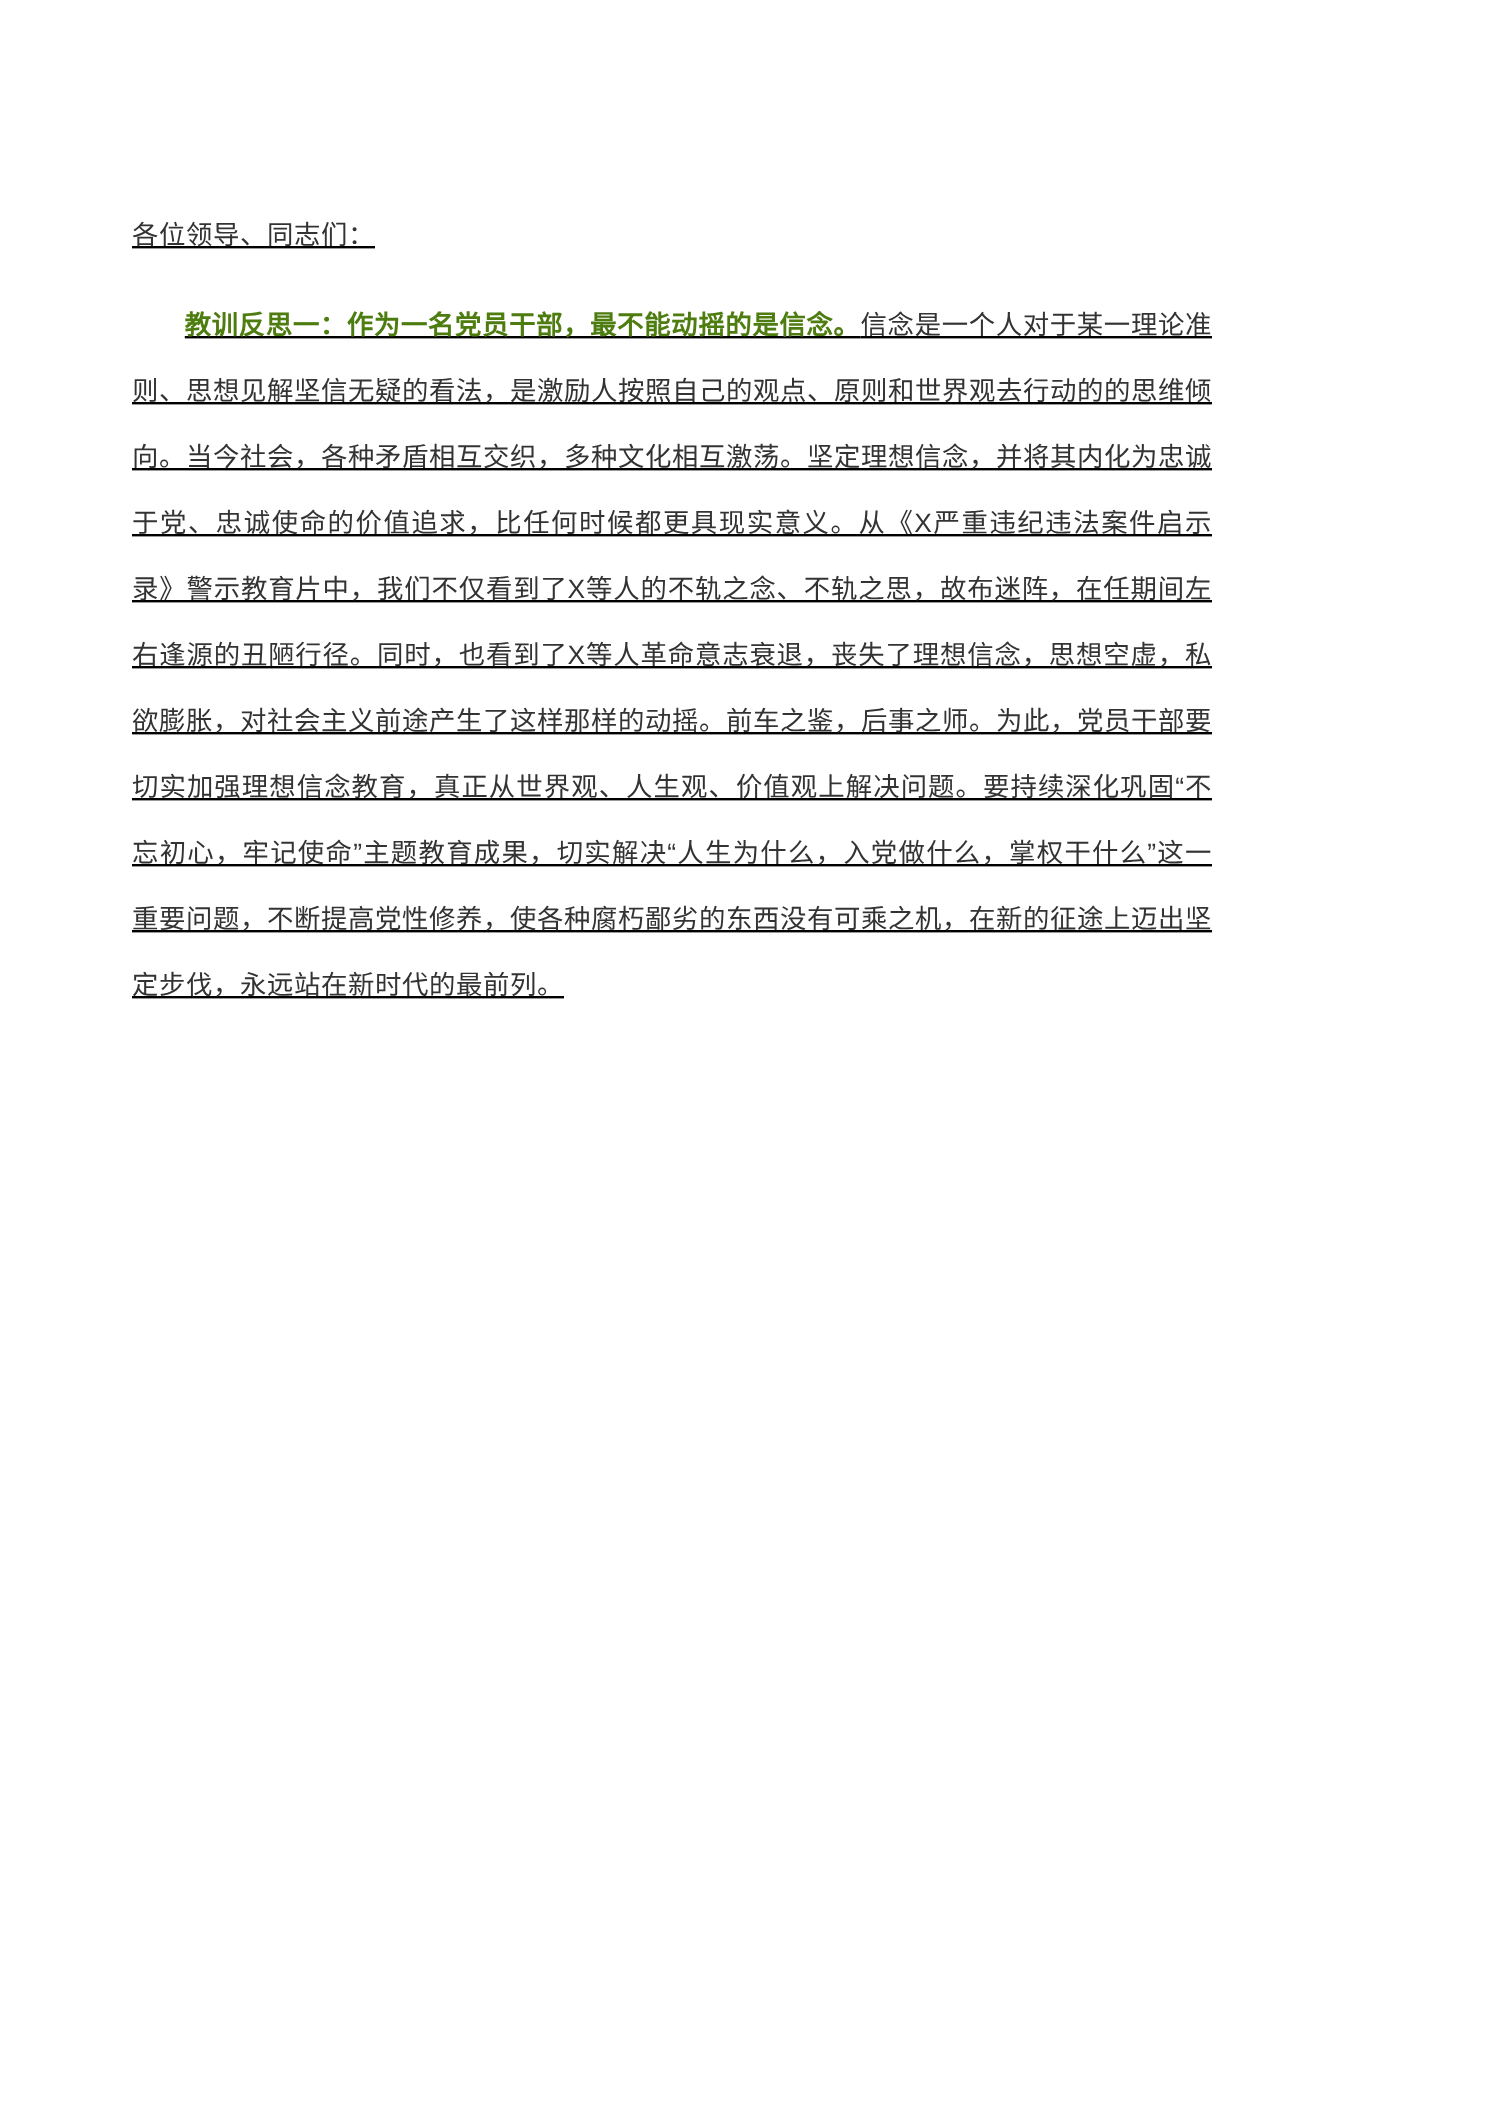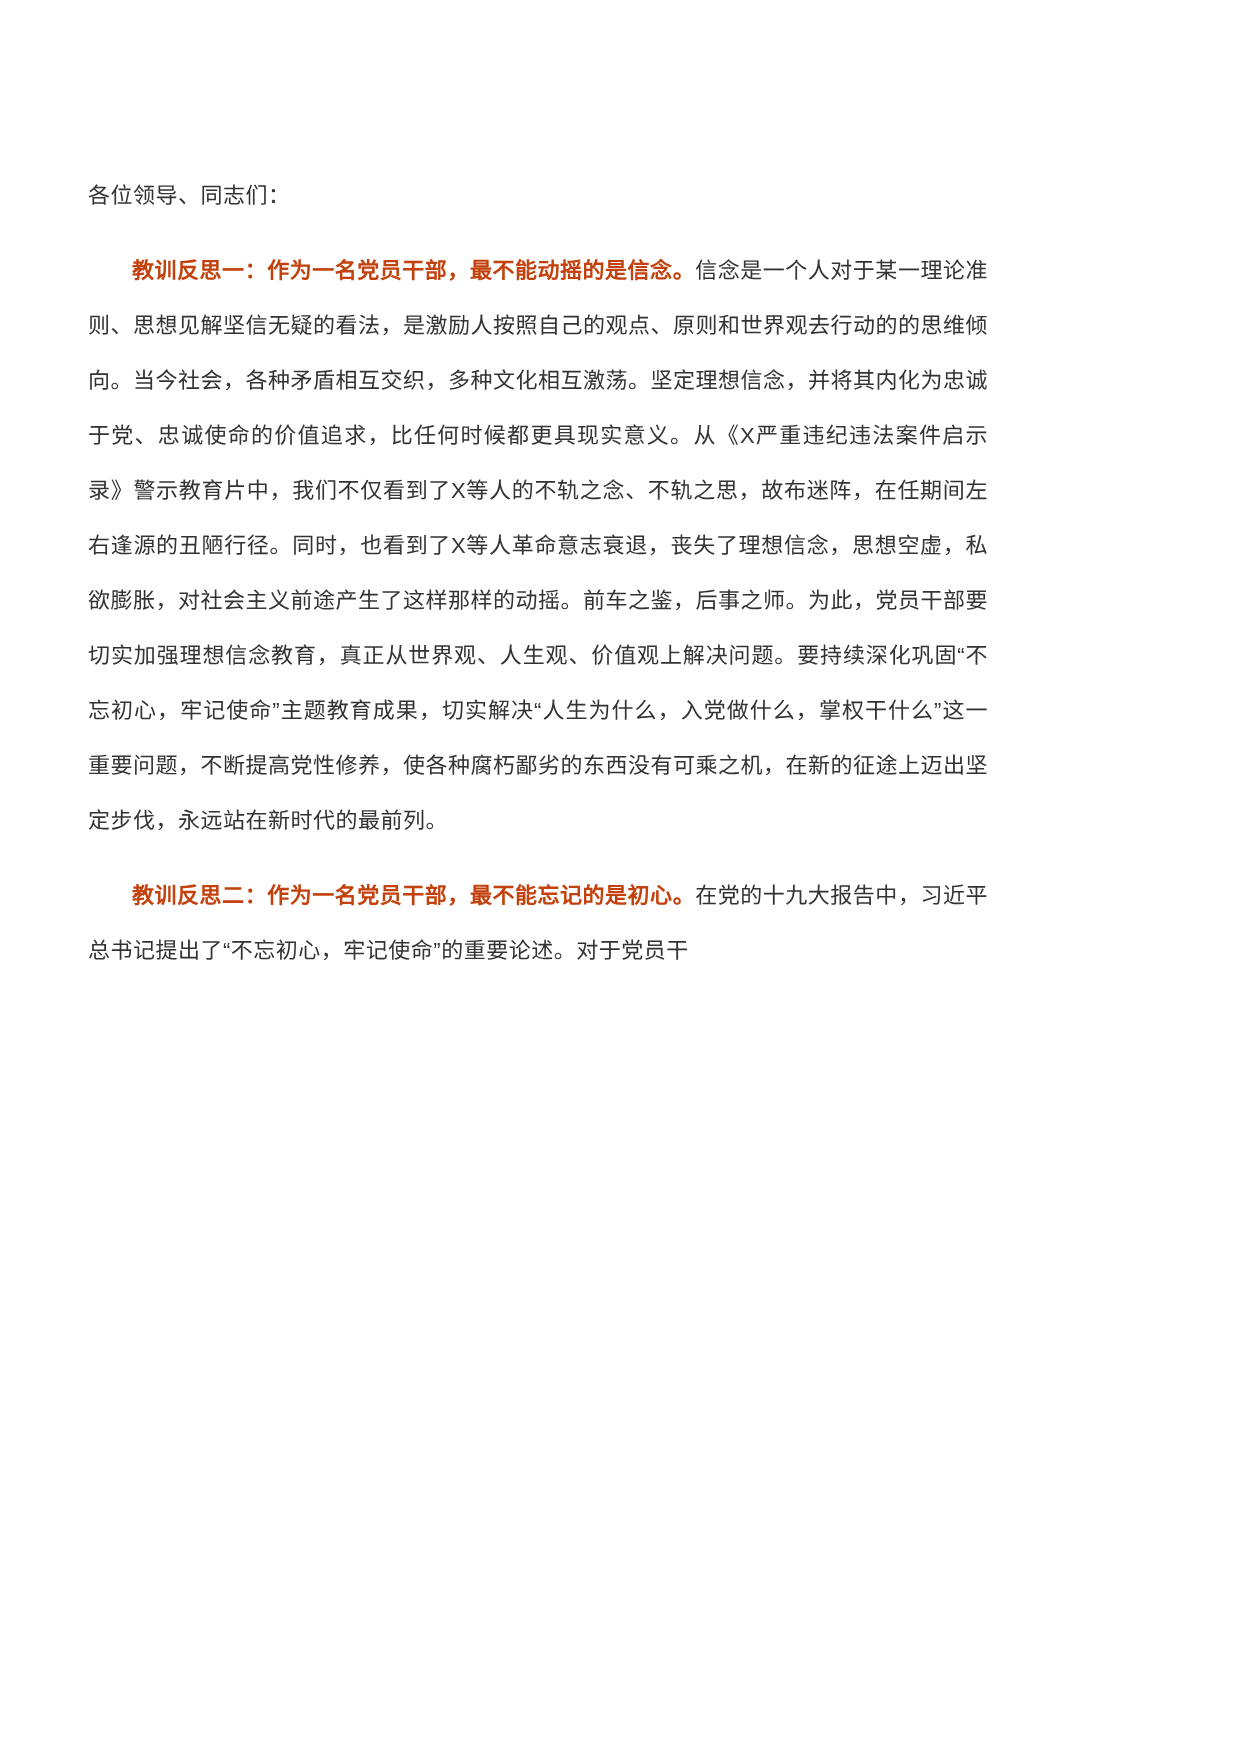--- a/index.html
+++ b/index.html
@@ -8,40 +8,41 @@
     background: #fbfbfb;
     font-family: "Liberation Sans", "DejaVu Sans", sans-serif;
   }
   .page {
     position: relative;
     width: 1240px;
     height: 1754px;
     margin: 0 auto;
     background: #ffffff;
     box-sizing: border-box;
-    padding: 168px 170px 120px 88px;
+    padding: 168px 170px 120px 110px;
     overflow: hidden;
+    text-decoration: underline;
   }
   .doc-body {
     width: 900px;
     color: #333333;
     font-size: 22px;
     line-height: 55px;
     text-align: justify;
     letter-spacing: 0.5px;
   }
   .para {
     margin: 0 0 20px 0;
   }
   .para.indent {
     text-indent: 2em;
   }
   .para .lead {
     font-weight: bold;
-    color: #c2410c;
+    color: #4d7c0f;
     margin-top: 23px;
   }
   .para .body-text {
     font-weight: normal;
   }
 </style>
 </head>
 <body>
 
 <div class="page">
@@ -49,18 +50,15 @@
 
     <p class="para">
       <span class="body-text">各位领导、同志们：</span>
     </p>
 
 
     <p class="para indent">
       <span class="lead">教训反思一：作为一名党员干部，最不能动摇的是信念。</span><span class="body-text">信念是一个人对于某一理论准则、思想见解坚信无疑的看法，是激励人按照自己的观点、原则和世界观去行动的的思维倾向。当今社会，各种矛盾相互交织，多种文化相互激荡。坚定理想信念，并将其内化为忠诚于党、忠诚使命的价值追求，比任何时候都更具现实意义。从《X严重违纪违法案件启示录》警示教育片中，我们不仅看到了X等人的不轨之念、不轨之思，故布迷阵，在任期间左右逢源的丑陋行径。同时，也看到了X等人革命意志衰退，丧失了理想信念，思想空虚，私欲膨胀，对社会主义前途产生了这样那样的动摇。前车之鉴，后事之师。为此，党员干部要切实加强理想信念教育，真正从世界观、人生观、价值观上解决问题。要持续深化巩固“不忘初心，牢记使命”主题教育成果，切实解决“人生为什么，入党做什么，掌权干什么”这一重要问题，不断提高党性修养，使各种腐朽鄙劣的东西没有可乘之机，在新的征途上迈出坚定步伐，永远站在新时代的最前列。</span>
     </p>
 
-    <p class="para indent">
-      <span class="lead">教训反思二：作为一名党员干部，最不能忘记的是初心。</span><span class="body-text">在党的十九大报告中，习近平总书记提出了“不忘初心，牢记使命”的重要论述。对于党员干</span>
-    </p>
 
   </div>
 </div>
 
 </body></html>

